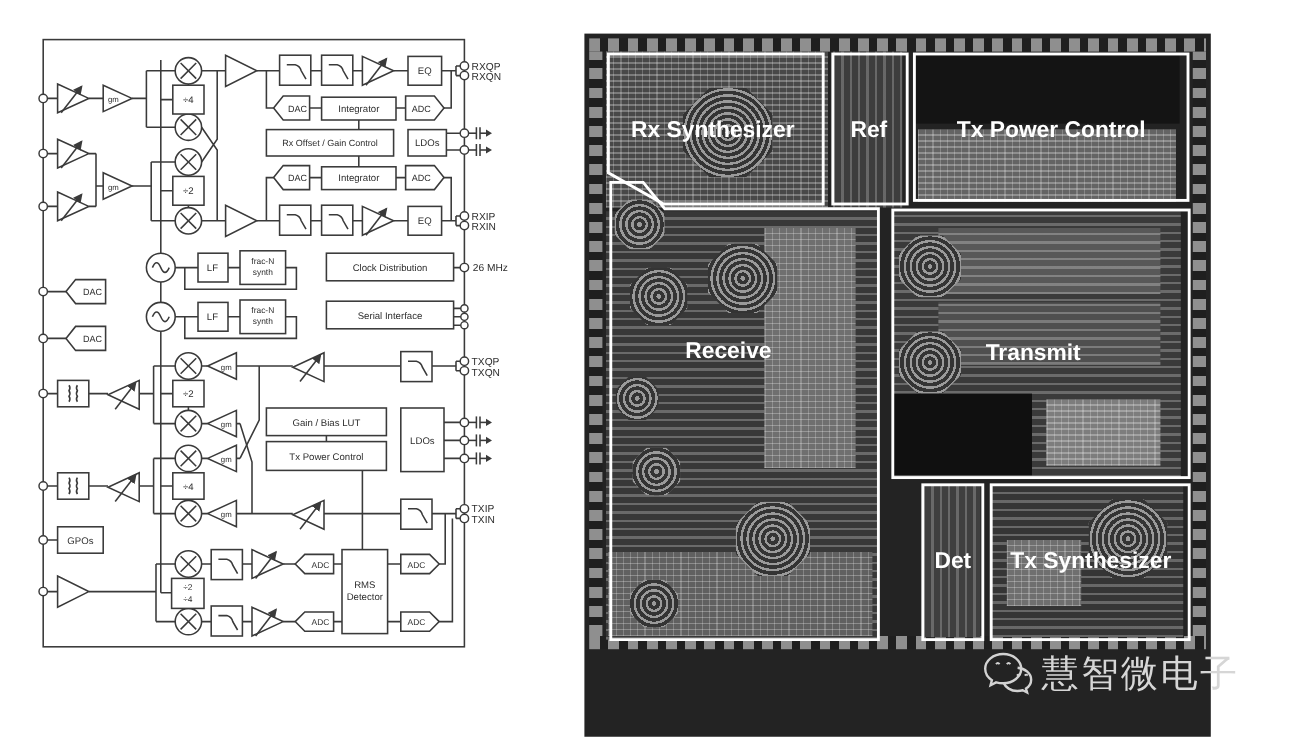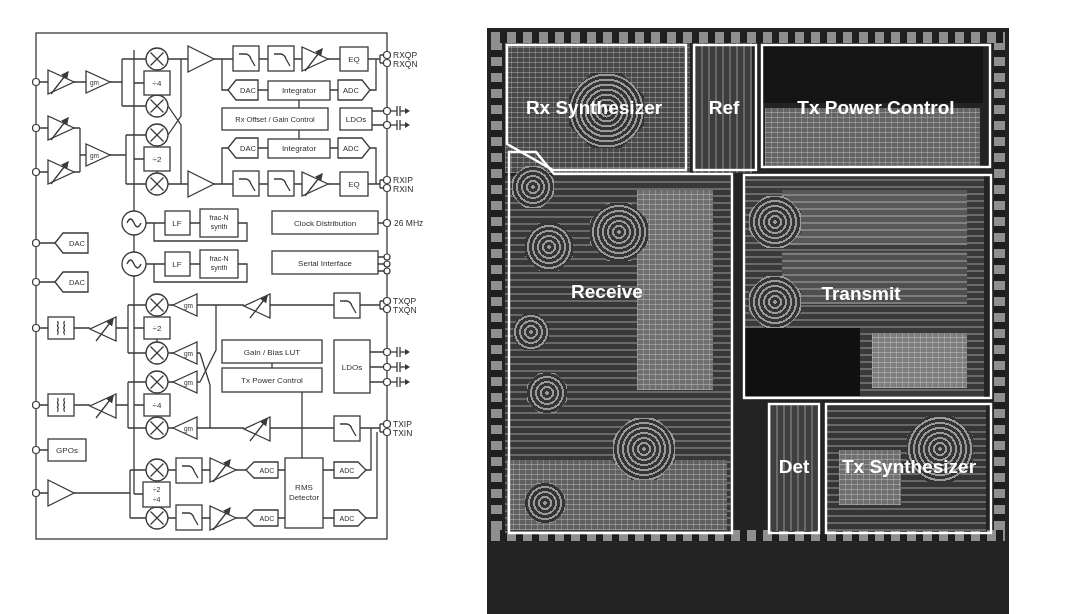--- a/index.html
+++ b/index.html
@@ -410,14 +410,27 @@
     <text x="107" y="86">Rx Synthesizer</text>
     <text x="237" y="86">Ref</text>
     <text x="389" y="86">Tx Power Control</text>
     <text x="120" y="270">Receive</text>
     <text x="374" y="272">Transmit</text>
     <text x="307" y="445">Det</text>
     <text x="422" y="445">Tx Synthesizer</text>
   </svg>
 </div>
 
-
+<div id="wm">
+  <svg width="44" height="42" viewBox="0 0 44 42">
+    <g fill="none" stroke="#d2d2d2" stroke-width="2">
+      <path d="M18,4 C9.7,4 3,9.5 3,16.3 c0,3.9 2.2,7.3 5.6,9.5 L7.5,30 l4.6-2.4 c1.8,0.5 3.8,0.8 5.9,0.8 8.3,0 15-5.5 15-12.1 C33,9.5 26.3,4 18,4 z"></path>
+      <path d="M30,15.5 c6.4,0.6 11.3,4.8 11.3,9.9 0,3-1.7,5.7-4.3,7.4 l0.9,3.3 -3.6-1.9 c-1.4,0.4-2.9,0.6-4.5,0.6 -5.4,0-10-2.9-11.6-7"></path>
+    </g>
+    <g stroke="#d2d2d2" stroke-width="1.6" fill="none">
+      <path d="M12,12.5 q1.5,-2 3,0 M21,12.5 q1.5,-2 3,0"></path>
+      <path d="M29.5,22 q1.2,-1.6 2.4,0 M36,22 q1.2,-1.6 2.4,0"></path>
+    </g>
+  </svg>
+  <span class="txt">慧智微电子</span>
 </div>
 
+</div>
+
 </body></html>

